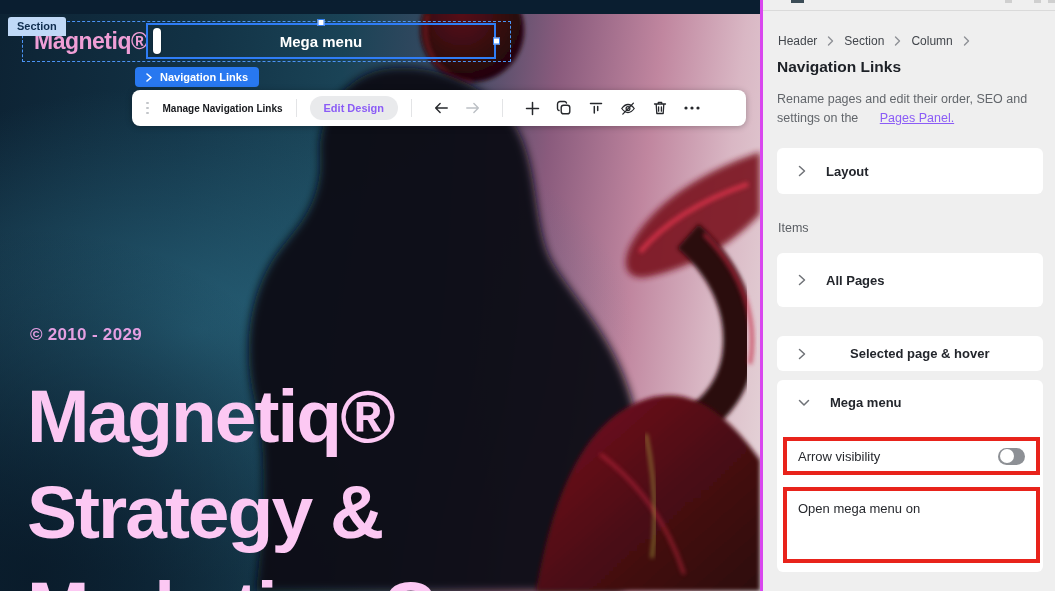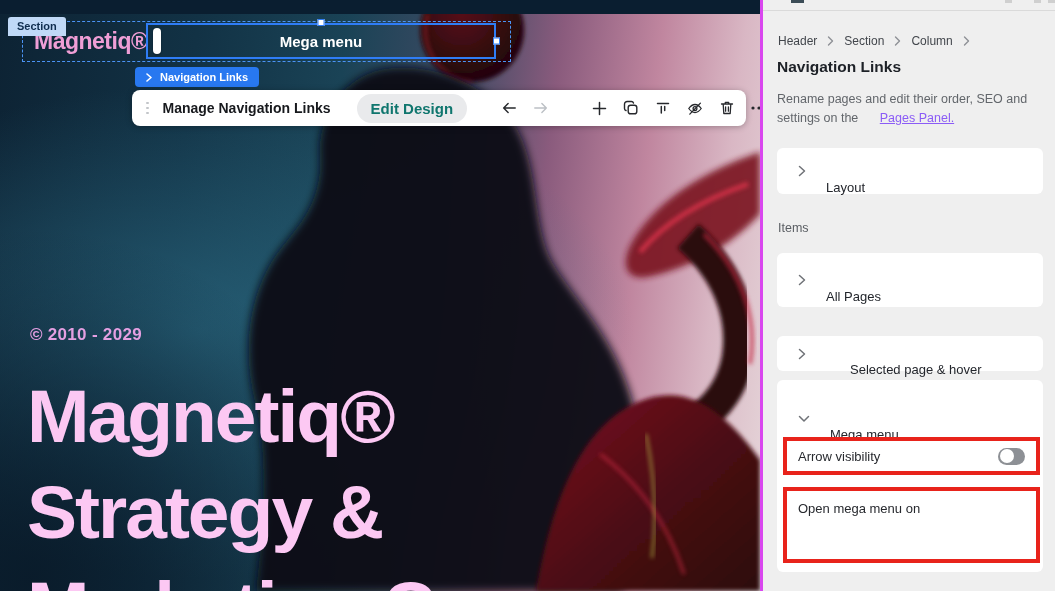--- a/index.html
+++ b/index.html
@@ -30,44 +30,44 @@
   .handle.top { left:50%; top:-6px; transform:translateX(-50%); }
   .handle.right { right:-6px; top:50%; transform:translateY(-50%); }
 
   .nav-badge { position:absolute; left:135px; top:67px; height:20px; z-index:8; background:#2878f0; border-radius:4px;
     color:#fff; font-size:11px; font-weight:700; display:flex; align-items:center; gap:8px; padding:0 11px; }
 
   .toolbar { position:absolute; left:132px; top:90px; width:614px; height:36px; z-index:8; background:#fff; border-radius:8px;
     box-shadow:0 1px 6px rgba(0,0,0,.28); display:flex; align-items:center; padding:0 12px; }
   .tb-dots { display:flex; flex-direction:column; gap:2.5px; margin:0 14px 0 2px; }
   .tb-dots i { width:2.5px; height:2.5px; border-radius:50%; background:#c2c5c9; }
-  .tb-manage { font-size:14px; font-weight:700; color:#17191d; white-space:nowrap; }
+  .tb-manage { font-size:10px; font-weight:700; color:#17191d; white-space:nowrap; }
   .tb-div { width:1px; height:18px; background:#e3e4e6; margin:0 13px; }
-  .tb-pill { background:#e9eaec; border-radius:16px; padding:6px 14px; font-size:15px; font-weight:700; color:#0f766e; white-space:nowrap; }
+  .tb-pill { background:#e9eaec; border-radius:16px; padding:6px 14px; font-size:11px; font-weight:700; color:#8b5cf6; white-space:nowrap; }
   .tb-icon { width:16px; height:16px; display:flex; align-items:center; justify-content:center; margin:0 8px; flex:0 0 auto; }
   .tb-icon svg { display:block; }
 
   .hero-copyright { position:absolute; left:30px; top:311px; z-index:3; font-size:17px; font-weight:700; color:#e49fe2; letter-spacing:.3px; }
   .hero-heading { position:absolute; left:27px; top:354px; z-index:3; font-size:75px; font-weight:700; line-height:96px;
     letter-spacing:-2px; color:#fcc8f3; white-space:nowrap; }
 
   
   .panel { position:absolute; left:760px; top:0; width:295px; height:591px; background:#efefef; border-left:3px solid #d946ef; }
   .panel-top { position:absolute; left:0; top:0; width:100%; height:11px; border-bottom:1px solid #dadada; }
   .pt-stub { position:absolute; top:0; height:3px; background:#b5b5b5; opacity:.55; }
   .pt-dark { position:absolute; left:28px; top:0; width:13px; height:3px; background:#3c4d57; }
 
   .breadcrumb { position:absolute; left:15px; top:34px; display:flex; align-items:center; gap:10px; font-size:12px; color:#42464c; }
   .bc-sep svg { display:block; }
   .panel-title { position:absolute; left:14px; top:58px; font-size:15.5px; font-weight:700; color:#1d2127; }
   .panel-desc { position:absolute; left:14px; top:90px; width:256px; font-size:12.5px; line-height:19px; color:#62666b; }
   .panel-desc a { color:#8b5cf6; text-decoration:underline;padding-left:18px; }
 
   .card { position:absolute; left:14px; width:266px; background:#fff; border-radius:6px; display:flex; align-items:center; padding-left:21px; gap:20px; cursor:pointer; }
-  .card-label { font-size:13px; font-weight:400; color:#23262c;margin-top:32px; }
+  .card-label { font-size:13px; font-weight:700; color:#23262c; }
   .chev { display:flex; }
   .chev svg { display:block; }
   .card.layout { top:148px; height:46px; }
   .items-label { position:absolute; left:15px; top:221px; font-size:12.5px; color:#5a5e63; }
   .card.allpages { top:253px; height:54px; }
   .card.selected { top:336px; height:35px;gap:44px; }
 
   .card-mega { position:absolute; left:14px; top:380px; width:266px; height:192px; background:#fff; border-radius:6px; }
   .mega-head { position:absolute; left:21px; top:15px; display:flex; align-items:center; gap:20px; cursor:pointer; }
 

